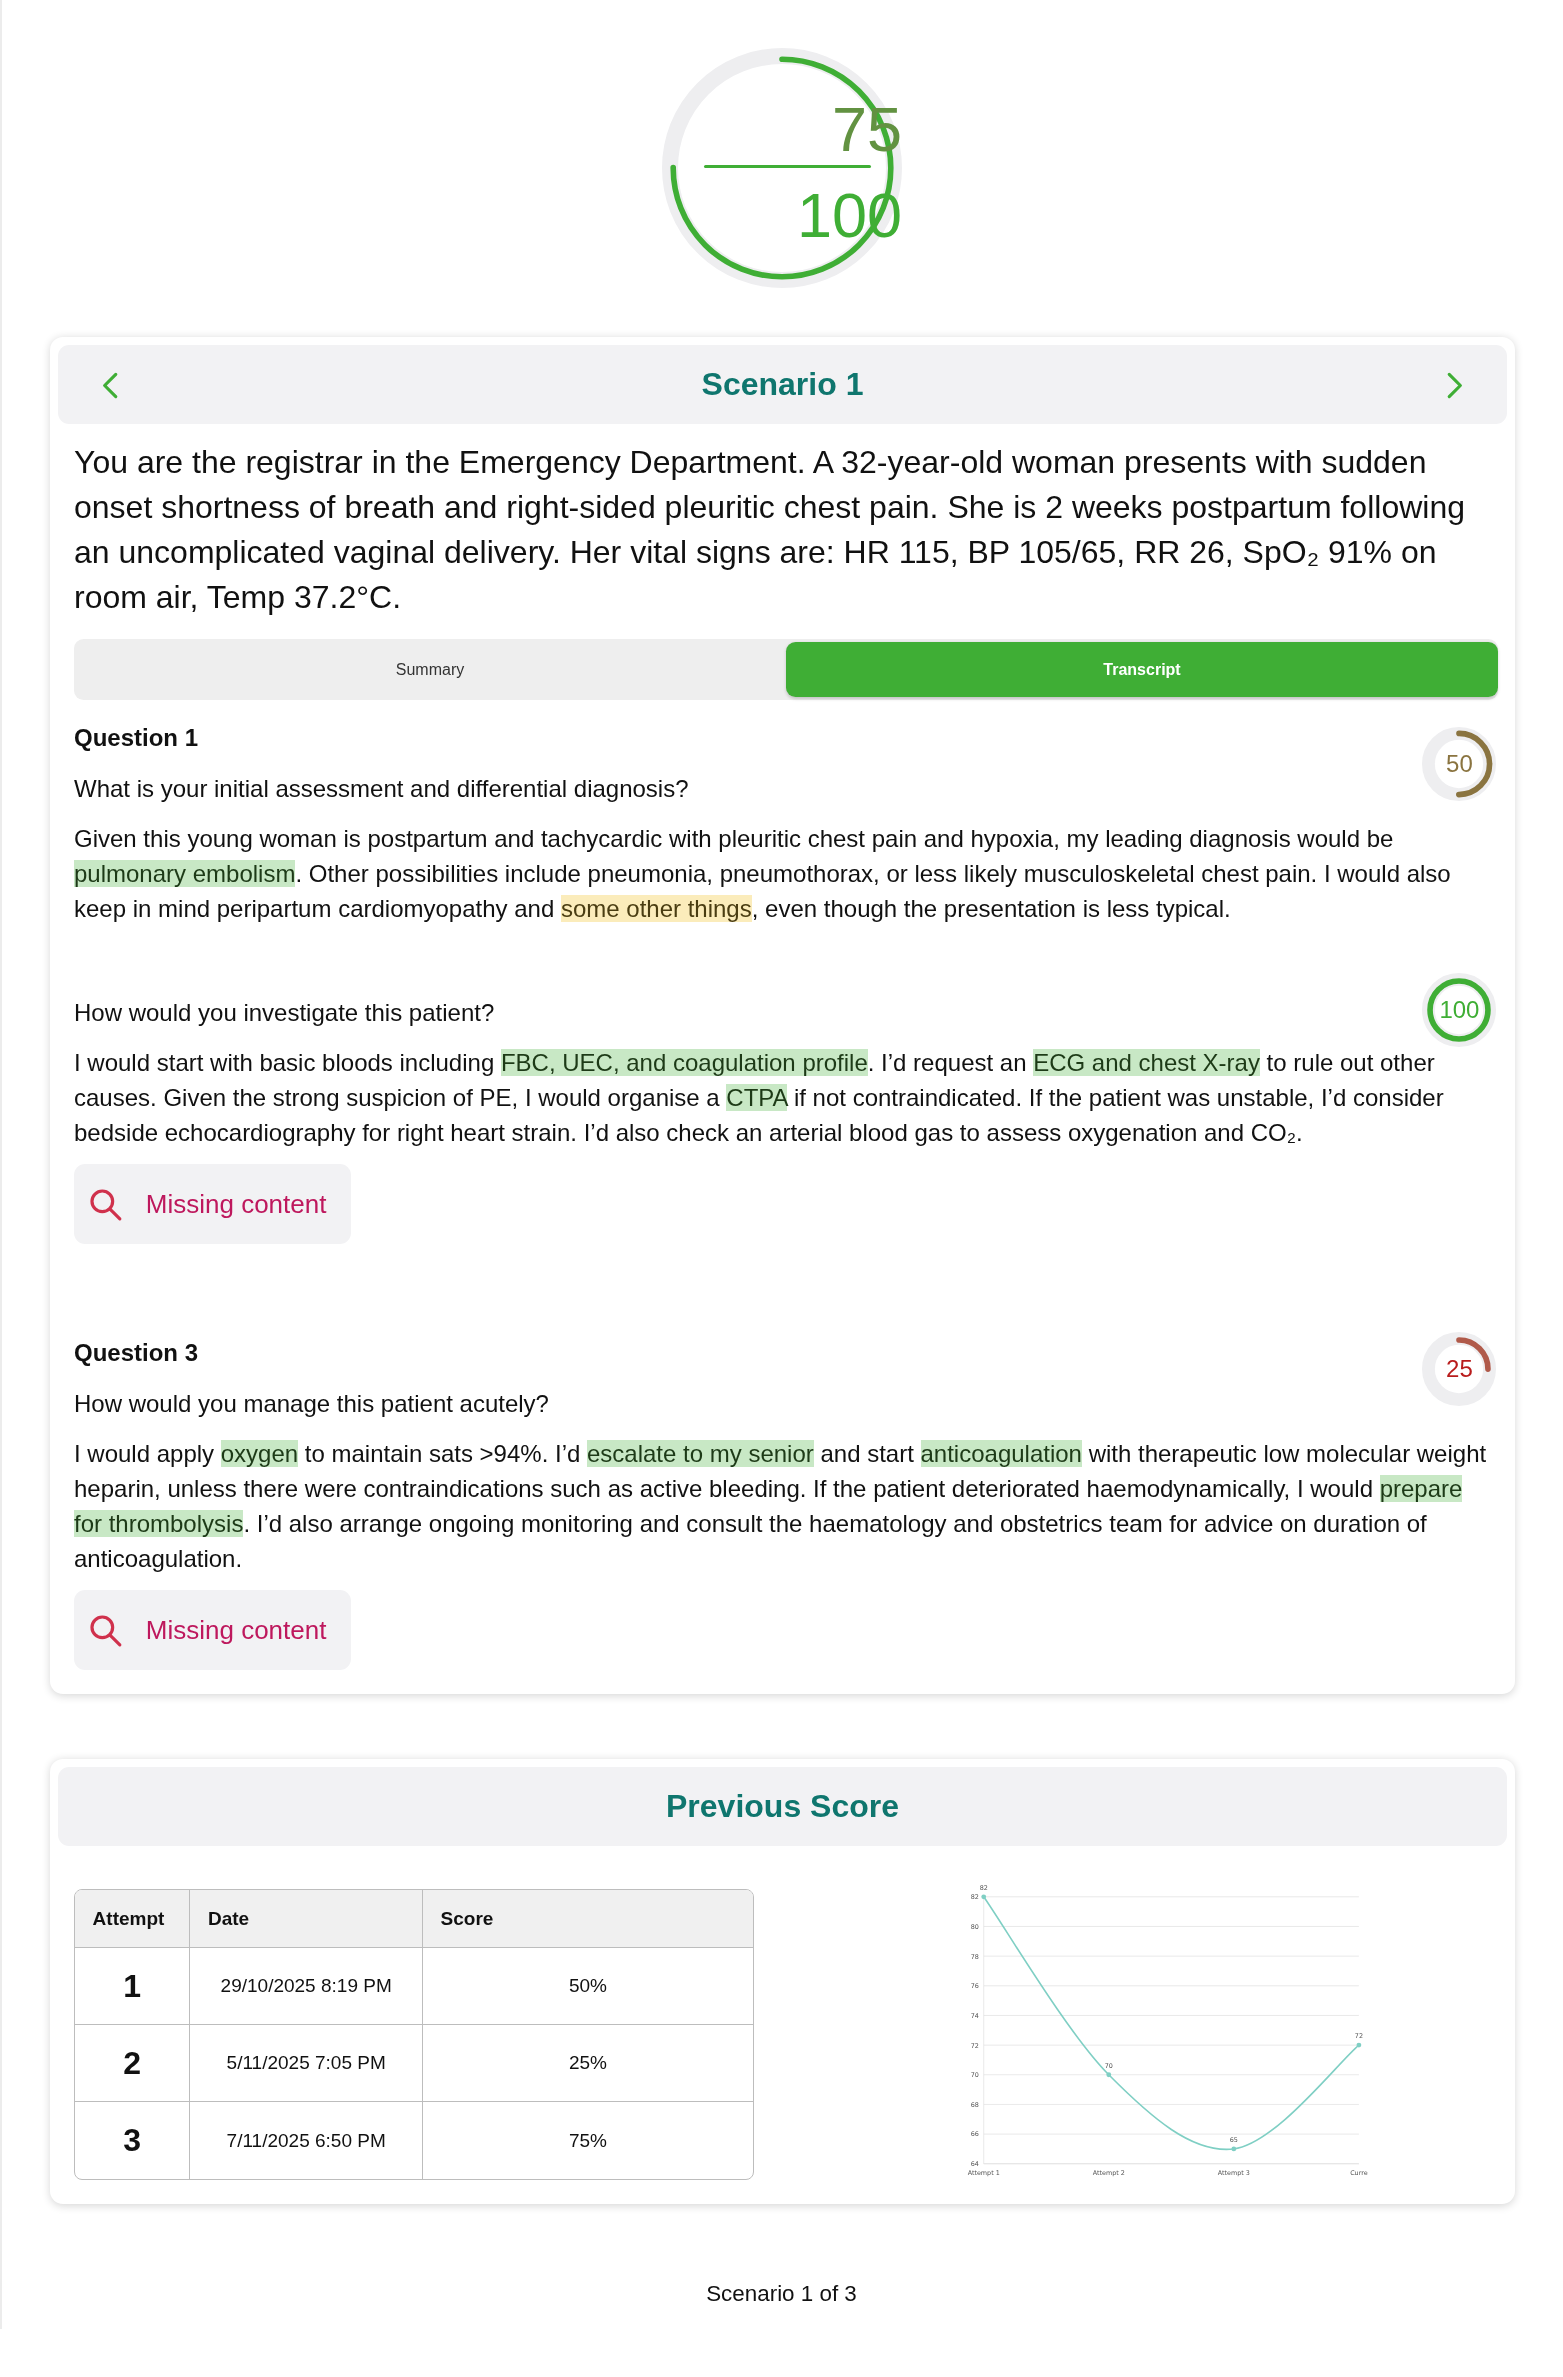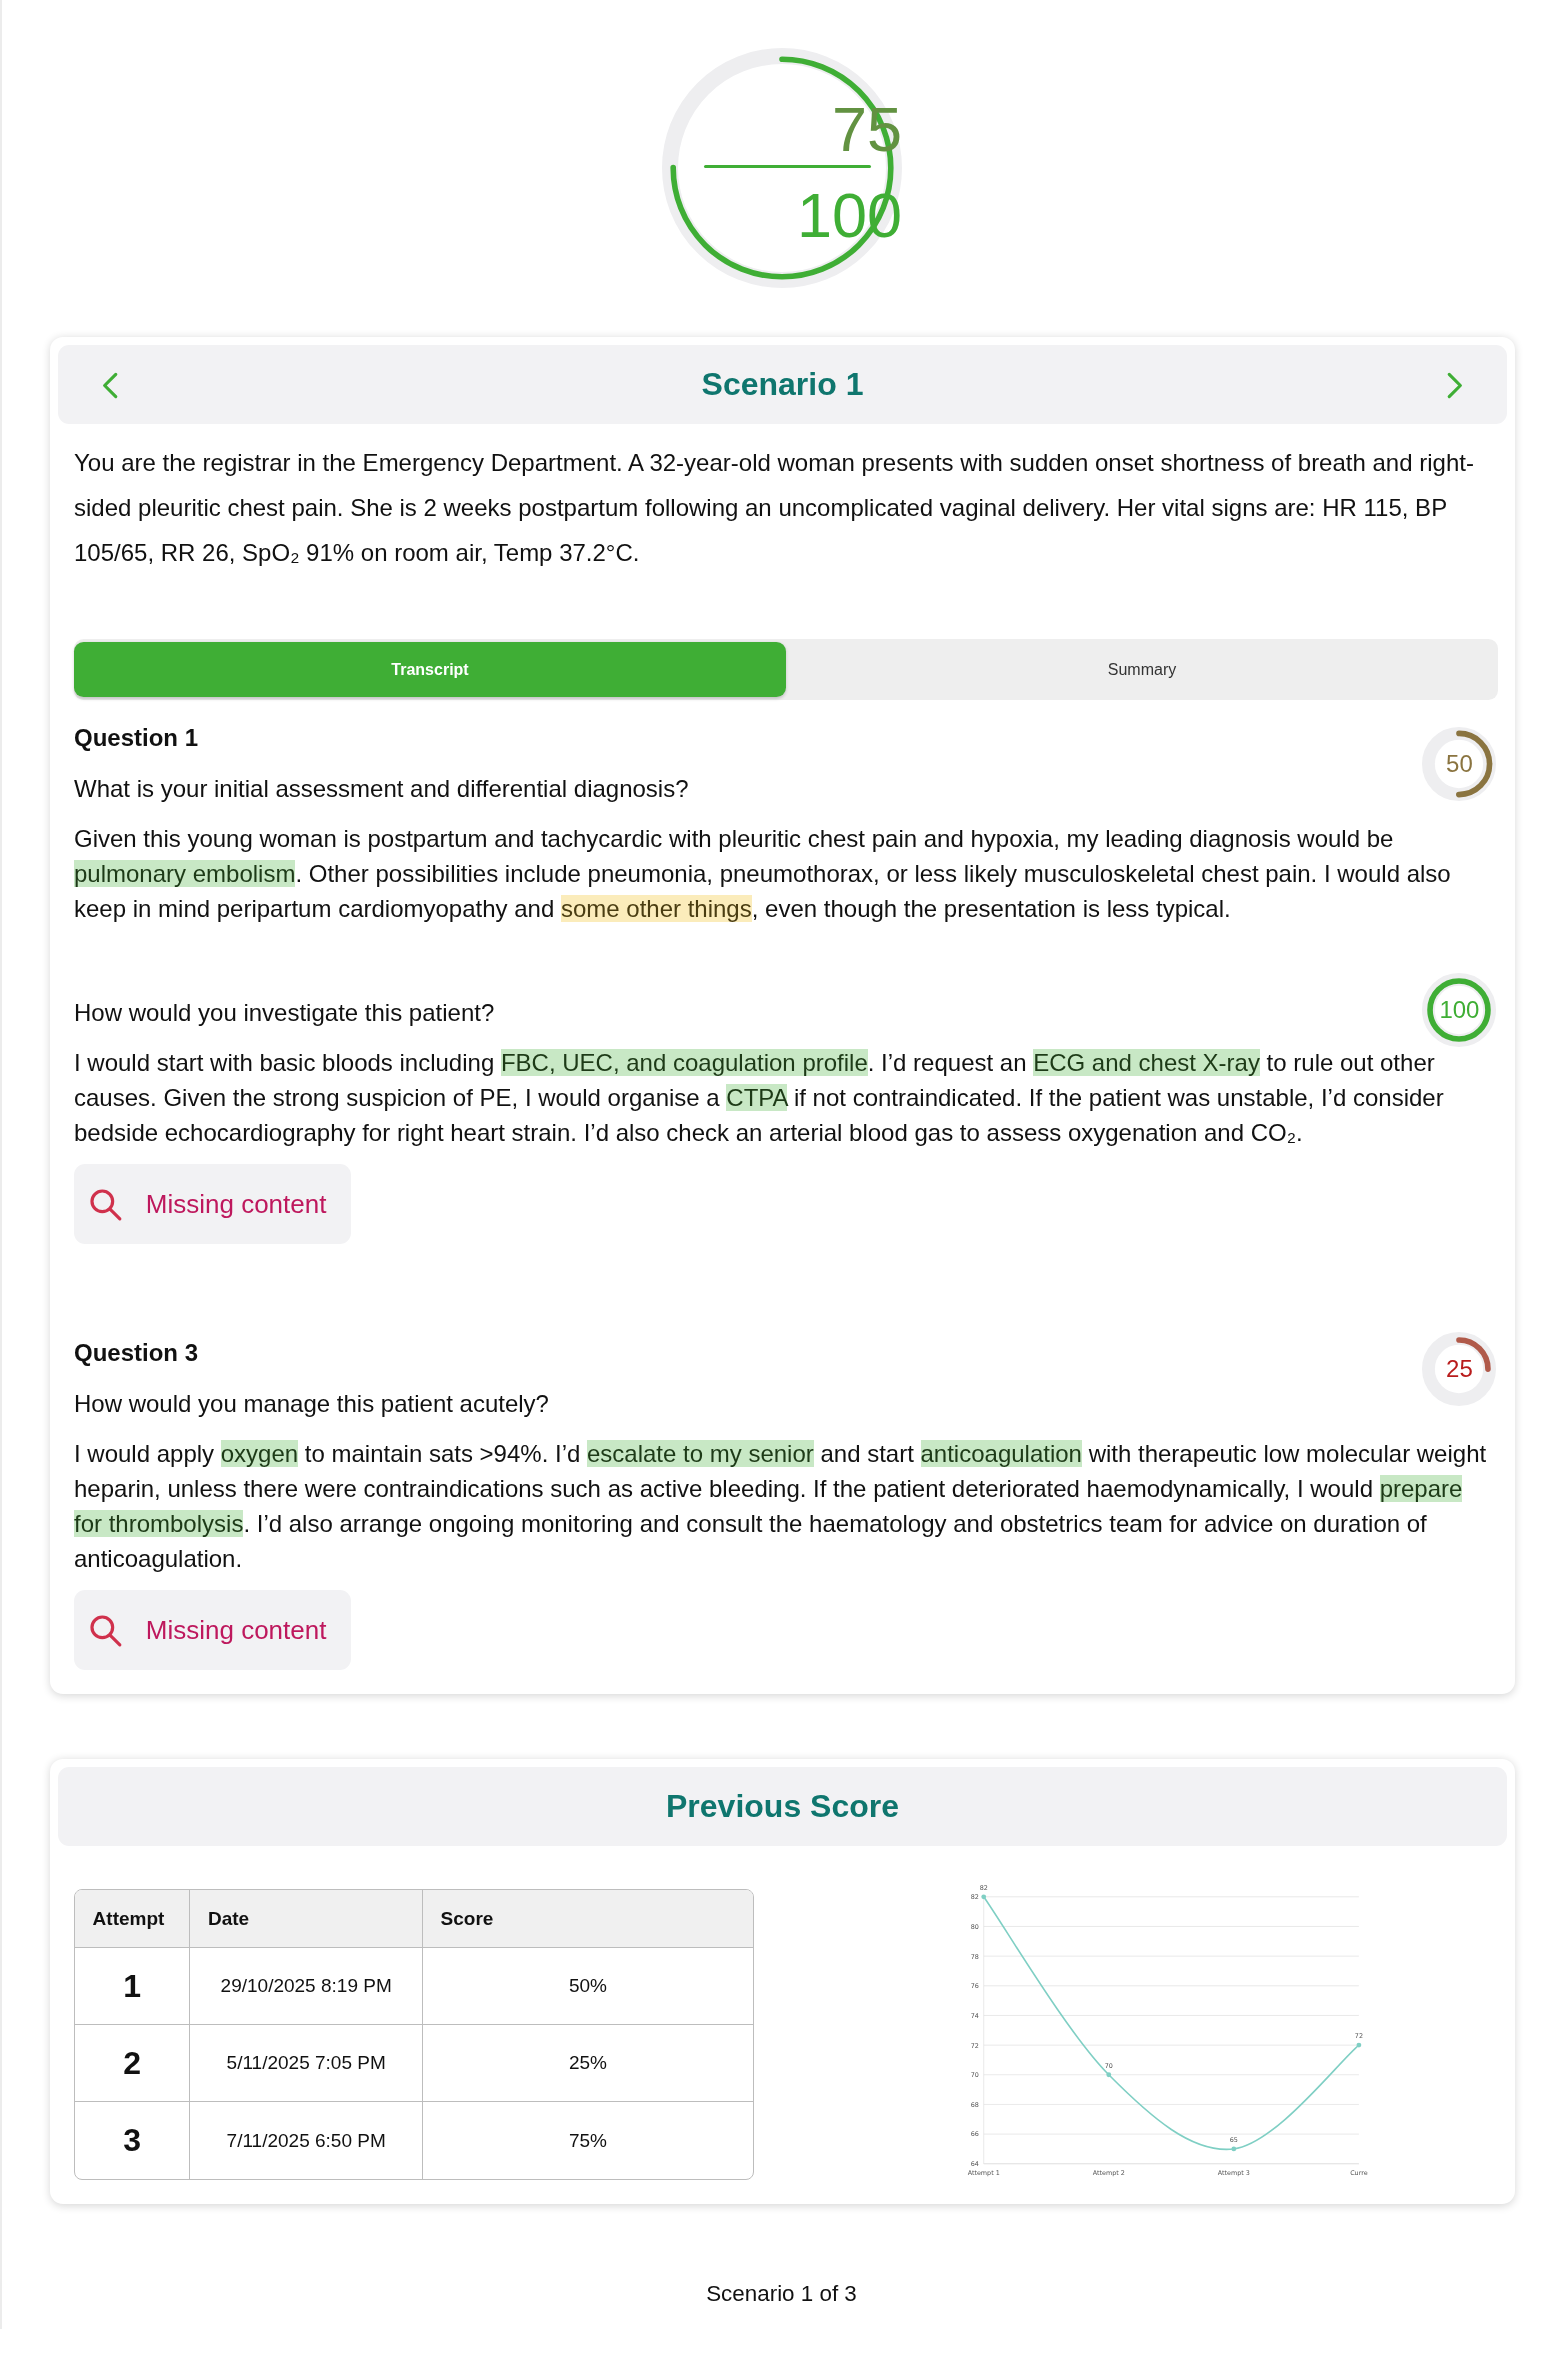--- a/index.html
+++ b/index.html
@@ -18,21 +18,21 @@
 
   .card { position: absolute; left: 50px; width: 1465px; background: #fff; border-radius: 13px;
           box-shadow: 0 1.6px 8px rgba(0,0,0,0.16); }
   .card-header { position: absolute; left: 8px; top: 8px; width: 1449px; height: 79px; background: #f2f2f4;
                  border-radius: 11.2px; display: flex; align-items: center; justify-content: center; }
   .card-header .title { font-size: 32px; font-weight: bold; color: #0f766e; }
   .chev { position: absolute; top: 26.5px; width: 26px; height: 27px; cursor: pointer; }
   .chev.left { left: 40px; }
   .chev.right { right: 40px; }
 
-  .scenario-text { position: absolute; left: 24px; top: 103px; width: 1419px; font-size: 24px; line-height: 45px; color: #111; }
+  .scenario-text { position: absolute; left: 24px; top: 103px; width: 1419px; font-size: 32px; line-height: 45px; color: #111; }
 
   .tabs { position: absolute; left: 24px; top: 302px; width: 1424px; height: 61px; background: #eeeeee;
           border-radius: 9.6px; display: flex; }
   .tab { flex: 1; display: flex; align-items: center; justify-content: center; font-size: 16px; color: #333;
          border-radius: 9.6px; cursor: pointer; }
   .tab.active { background: #3fae35; color: #fff; font-weight: bold; margin: 3.2px 0; box-shadow: 0 1.6px 3.2px rgba(0,0,0,0.18); }
 
   .q-block { position: absolute; left: 24px; width: 1424px; }
   .q-label { font-size: 24px; font-weight: bold; color: #111; height: 32px; line-height: 32px; }
   .q-text { font-size: 24px; color: #111; margin-top: 19px; line-height: 32px; }
@@ -89,22 +89,22 @@
     <div class="chev right">
       <svg width="26" height="27" viewBox="0 0 32 34">
         <polyline points="10,3 24,17 10,31" fill="none" stroke="#3fae35" stroke-width="4" stroke-linecap="round" stroke-linejoin="round"></polyline>
       </svg>
     </div>
   </div>
 
   <div class="scenario-text">You are the registrar in the Emergency Department. A 32-year-old woman presents with sudden onset shortness of breath and right-sided pleuritic chest pain. She is 2 weeks postpartum following an uncomplicated vaginal delivery. Her vital signs are: HR 115, BP 105/65, RR 26, SpO₂ 91% on room air, Temp 37.2°C.</div>
 
   <div class="tabs">
+    <div class="tab">Summary</div>
     <div class="tab active">Transcript</div>
-    <div class="tab">Summary</div>
   </div>
 
   <div class="q-block" style="top:385px;">
     <div class="q-label">Question 1</div>
     <div class="q-score" style="top:4.8px;">
       <svg width="74" height="74" viewBox="0 0 92 92">
         <circle cx="46" cy="46" r="38" fill="none" stroke="#eeeef0" stroke-width="16"></circle>
         <circle class="q-arc" cx="46" cy="46" r="38" fill="none" stroke-width="7" stroke-linecap="round" transform="rotate(-90 46 46)" stroke="#8a7440" stroke-dasharray="119.38052083641213 238.76104167282426"></circle>
       </svg>
       <span style="color:#8a7440;">50</span>

